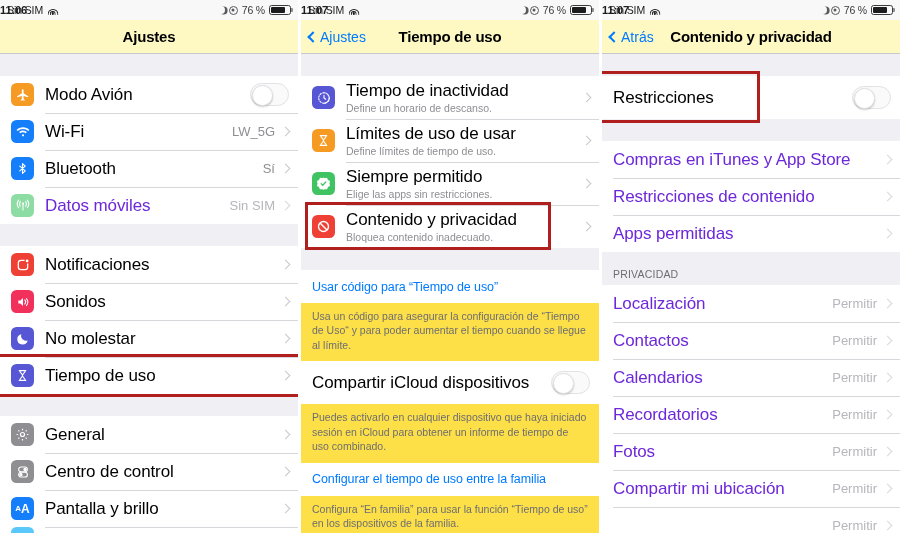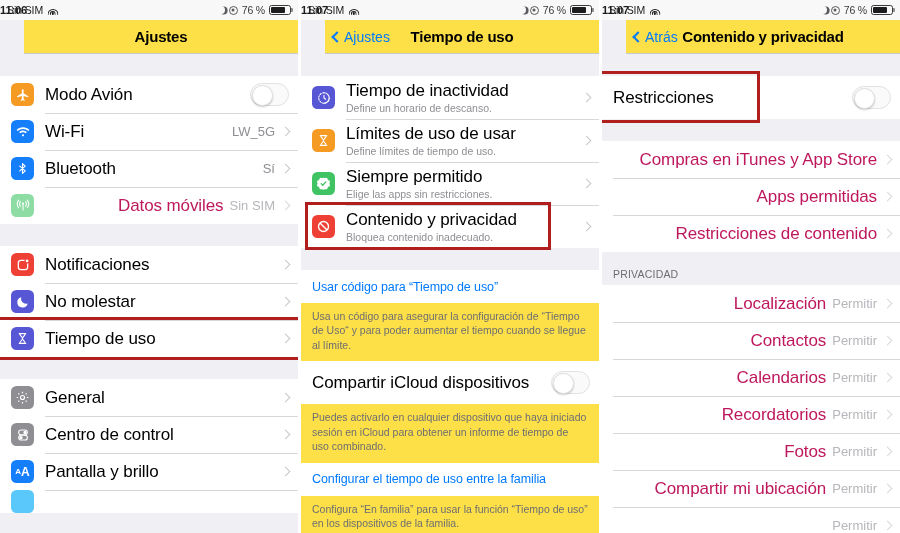--- a/index.html
+++ b/index.html
@@ -67,24 +67,24 @@
   }
   .batt::after {
     content:""; position:absolute; right:-3px; top:50%;
     transform: translateY(-50%); width: 1.6px; height: 4px;
     background: #8e8e93; border-radius: 0 1px 1px 0;
   }
   .batt i { display:block; height: 100%; width: 76%; background: #1c1c1e; border-radius: 1px; }
 
   
   .navbar {
-    height: 34px; background: #fde047;
+    height: 34px; background: #fef9c3;
     border-bottom: 0.5px solid #c8c7cc;
     display: flex; align-items: center;
-    position: relative; padding: 0 8px; margin-left: 24px;
+    position: relative; padding: 0 8px;
   }
   .nav-back {
     display: flex; align-items: center; gap: 3px;
     color: #007aff; font-size: 14px; z-index: 2;
   }
   .chev-back {
     width: 8px; height: 8px;
     border-left: 2.2px solid #007aff; border-bottom: 2.2px solid #007aff;
     transform: rotate(45deg);
   }
@@ -131,21 +131,21 @@
   }
   .row-value {
     font-size: 13px; color: #8e8e93; margin-left: auto;
     padding-left: 6px; white-space: nowrap;
   }
   .chev {
     width: 7px; height: 7px; flex: 0 0 7px; margin-left: 7px;
     border-top: 1.6px solid #c7c7cc; border-right: 1.6px solid #c7c7cc;
     transform: rotate(45deg);
   }
-  .row.dim .row-label { color: #be185d; text-align: right; }
+  .row.dim .row-label { color: #6d28d9; }
   .row.dim .row-value { color: #b6b6bb; }
   .row.dim .chev { border-color: #d8d8dd; }
 
   
   .toggle {
     width: 39px; height: 23px; border-radius: 12px;
     background: #fafafa; border: 1px solid #e2e2e6;
     margin-left: auto; position: relative; flex: 0 0 39px;
   }
   .toggle i {
@@ -280,20 +280,33 @@
                 <circle cx="19" cy="5" r="3.4" fill="#ef4036" stroke="#ef4036"></circle>
                 <circle cx="19" cy="5" r="2.4" fill="#fff" stroke="none"></circle>
               </svg>
           </div>
           <div class="row-text">
             <div class="row-label">Notificaciones</div>
           </div>
           <div class="chev"></div>
         </div>
 
+        <div class="row">
+          <div class="ico" style="background:#f2305c">
+            <svg width="14" height="14" viewBox="0 0 24 24" fill="#fff">
+                <path d="M4 9.5v5h3.5L12 19V5L7.5 9.5z"></path>
+                <path d="M15 8.5a5 5 0 0 1 0 7" fill="none" stroke="#fff" stroke-width="1.8" stroke-linecap="round"></path>
+                <path d="M17.8 6a8.4 8.4 0 0 1 0 12" fill="none" stroke="#fff" stroke-width="1.8" stroke-linecap="round"></path>
+              </svg>
+          </div>
+          <div class="row-text">
+            <div class="row-label">Sonidos</div>
+          </div>
+          <div class="chev"></div>
+        </div>
 
         <div class="row">
           <div class="ico" style="background:#5756d5">
             <svg width="14" height="14" viewBox="0 0 24 24" fill="#fff">
                 <path d="M20 14.5A8.5 8.5 0 0 1 9 3.8 9 9 0 1 0 20 14.5z"></path>
               </svg>
           </div>
           <div class="row-text">
             <div class="row-label">No molestar</div>
           </div>
@@ -521,30 +534,30 @@
 
       <div class="group">
         <div class="row dim noicon">
           <div class="row-text">
             <div class="row-label">Compras en iTunes y App Store</div>
           </div>
           <div class="chev"></div>
         </div>
         <div class="row dim noicon">
           <div class="row-text">
+            <div class="row-label">Restricciones de contenido</div>
+          </div>
+          <div class="chev"></div>
+        </div>
+        <div class="row dim noicon">
+          <div class="row-text">
             <div class="row-label">Apps permitidas</div>
           </div>
           <div class="chev"></div>
         </div>
-        <div class="row dim noicon">
-          <div class="row-text">
-            <div class="row-label">Restricciones de contenido</div>
-          </div>
-          <div class="chev"></div>
-        </div>
       </div>
 
       <div class="section-hdr">PRIVACIDAD</div>
 
       <div class="group">
         <div class="row dim noicon">
           <div class="row-text">
             <div class="row-label">Localización</div>
           </div>
           <div class="row-value">Permitir</div>

